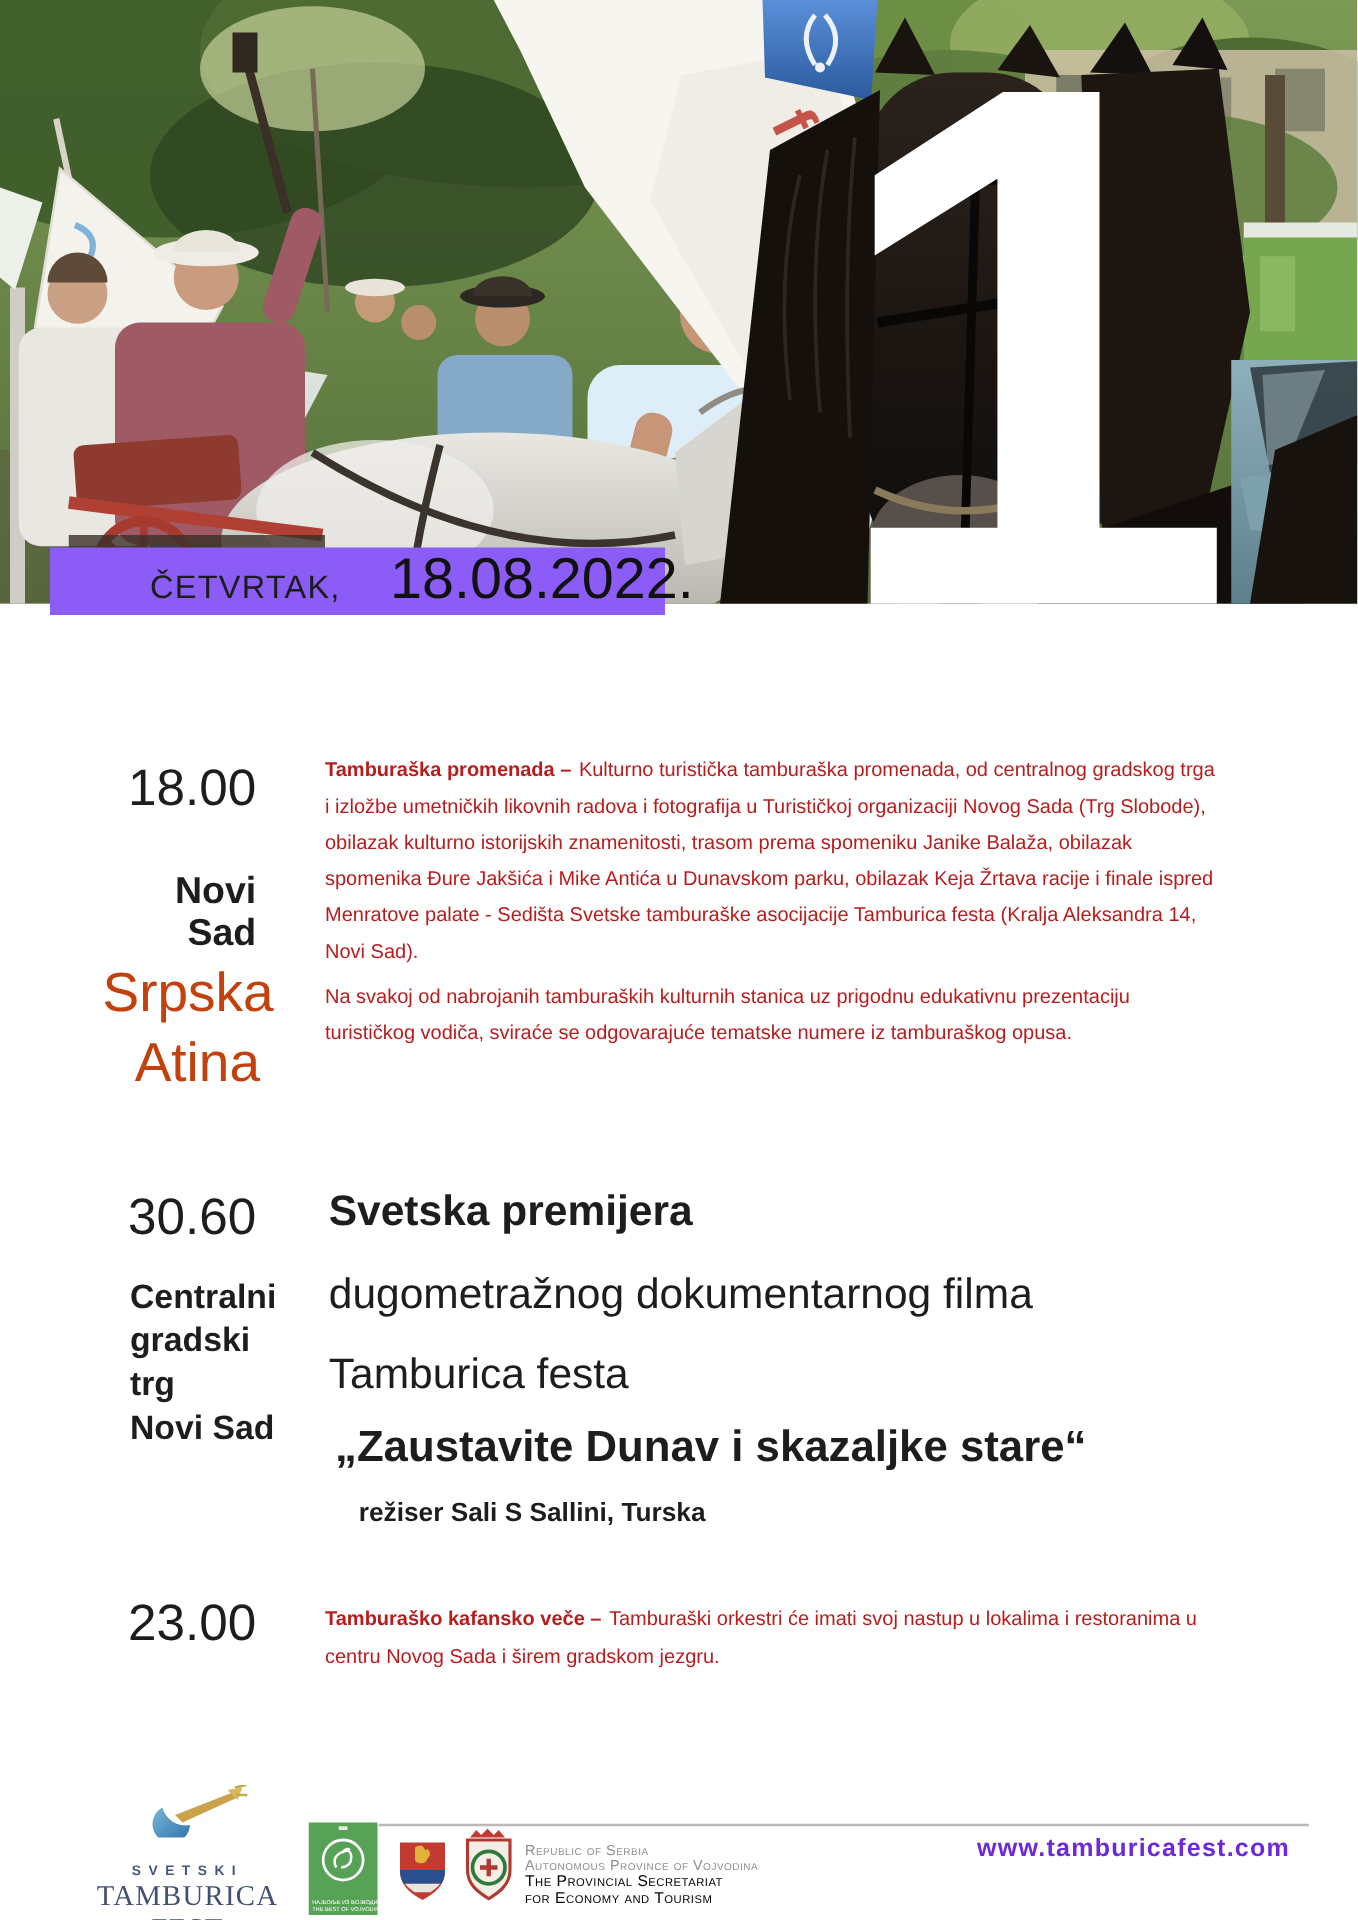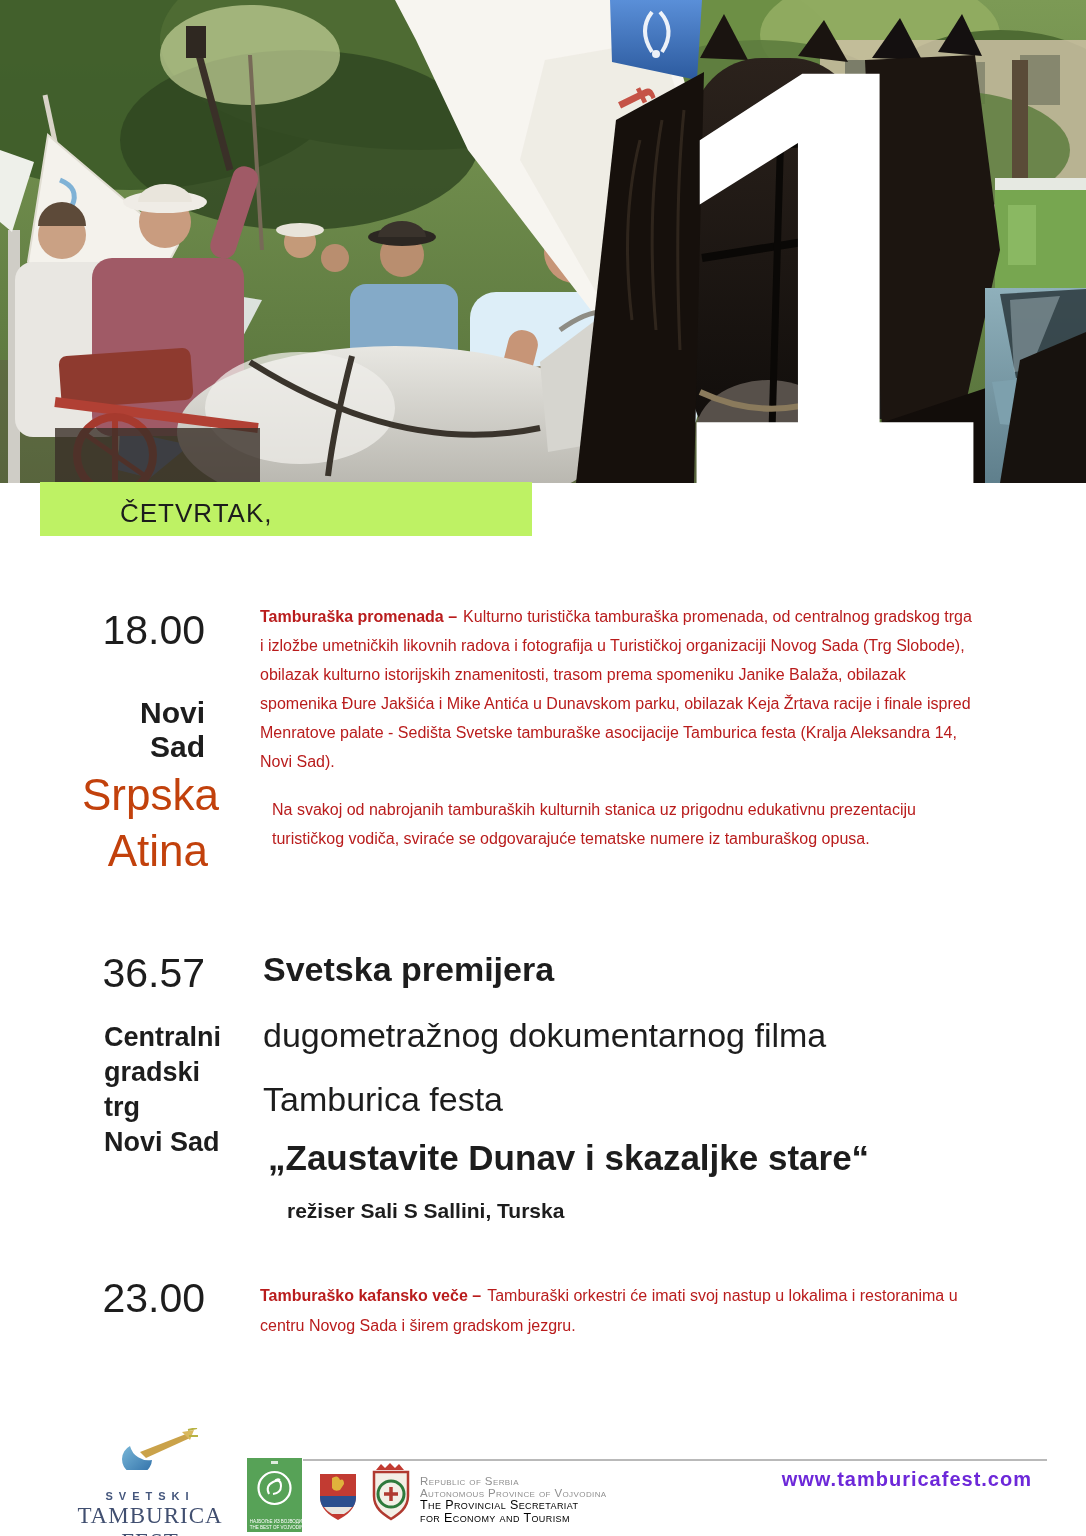--- a/index.html
+++ b/index.html
@@ -3,21 +3,21 @@
 <meta charset="utf-8">
 <style>
   html,body{margin:0;padding:0;background:#ffffff;}
   .page{position:relative;width:1086px;height:1536px;background:#fff;overflow:hidden;
         font-family:"Liberation Sans",sans-serif;color:#1d1d1d;}
   .abs{position:absolute;}
   .center{text-align:right;}
   .bold{font-weight:bold;}
   
   .hero-svg{position:absolute;top:0;left:0;}
-  .date-bar{position:absolute;left:40px;top:438px;width:492px;height:54px;background:#bef264;margin-top:44px;}
+  .date-bar{position:absolute;left:40px;top:438px;width:492px;height:54px;background:#8b5cf6;}
   .date-day{position:absolute;left:80px;bottom:7px;font-size:26px;letter-spacing:1px;color:#1c1c1c;}
   .date-date{position:absolute;left:272px;bottom:3px;font-size:46px;color:#111;}
   
   .time{font-size:41px;line-height:1.05;}
   .place-sm{font-size:30px;}
   .tagline{font-size:44px;font-weight:400;color:#c2410c;}
   .body-txt{font-size:16px;line-height:29px;color:#b91c1c;}
   .lead{font-weight:bold;margin-right:6px;}
   .h-prem{font-size:34px;}
   .film{font-size:35px;}
@@ -191,35 +191,36 @@
       <line x1="115" y1="420" x2="115" y2="483" stroke="#a63a2e" stroke-width="6"></line>
       <line x1="82" y1="432" x2="148" y2="478" stroke="#a63a2e" stroke-width="5"></line>
       <rect x="55" y="428" width="205" height="55" fill="#3a2f28" opacity=".8"></rect>
     </g>
 
     <text x="990" y="483" text-anchor="end" font-family="Liberation Sans, sans-serif" font-weight="bold" font-size="595" fill="#ffffff">1</text>
   </svg>
 
   <div class="date-bar">
     <span class="date-day">ČETVRTAK,</span>
+    <span class="date-date">18.08.2022.</span>
   </div>
 
   <section>
     <div class="abs time center" style="left:85px;top:609px;width:120px;">18.00</div>
     <div class="abs place-sm bold center" style="left:85px;top:696px;width:120px;">Novi Sad</div>
     <div class="abs tagline center" style="left:82px;top:770px;width:126px;">Srpska</div>
     <div class="abs tagline center" style="left:82px;top:826px;width:126px;">Atina</div>
     <p class="abs body-txt" style="left:260px;top:602px;width:712px;margin:0;">
       <span class="lead">Tamburaška promenada –</span><span>Kulturno turistička tamburaška promenada, od centralnog gradskog trga i izložbe umetničkih likovnih radova i fotografija u Turističkoj organizaciji Novog Sada (Trg Slobode), obilazak kulturno istorijskih znamenitosti, trasom prema spomeniku Janike Balaža, obilazak spomenika Đure Jakšića i Mike Antića u Dunavskom parku, obilazak Keja Žrtava racije i finale ispred Menratove palate - Sedišta Svetske tamburaške asocijacije Tamburica festa (Kralja Aleksandra 14, Novi Sad).</span>
     </p>
-    <p class="abs body-txt" style="left:260px;top:783px;width:712px;margin:12px;">Na svakoj od nabrojanih tamburaških kulturnih stanica uz prigodnu edukativnu prezentaciju turističkog vodiča, sviraće se odgovarajuće tematske numere iz tamburaškog opusa.</p>
+    <p class="abs body-txt" style="left:260px;top:783px;width:712px;margin:0;">Na svakoj od nabrojanih tamburaških kulturnih stanica uz prigodnu edukativnu prezentaciju turističkog vodiča, sviraće se odgovarajuće tematske numere iz tamburaškog opusa.</p>
   </section>
 
   <section>
-    <div class="abs time center" style="left:85px;top:952px;width:120px;">36.57</div>
+    <div class="abs time center" style="left:85px;top:952px;width:120px;">30.60</div>
     <div class="abs placeblock" style="left:104px;top:1020px;">
       <div>Centralni</div>
       <div>gradski</div>
       <div>trg</div>
       <div>Novi Sad</div>
     </div>
     <div class="abs h-prem bold" style="left:263px;top:950px;">Svetska premijera</div>
     <div class="abs h-prem" style="left:263px;top:1016px;">dugometražnog dokumentarnog filma</div>
     <div class="abs h-prem" style="left:263px;top:1080px;">Tamburica festa</div>
     <div class="abs film bold" style="left:268px;top:1138px;">„Zaustavite Dunav i skazaljke stare“</div>

